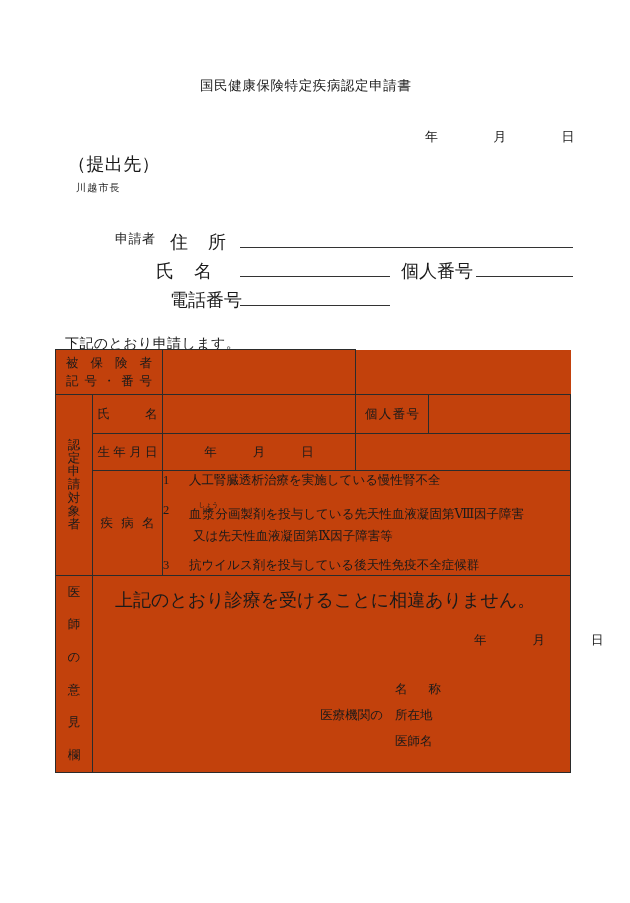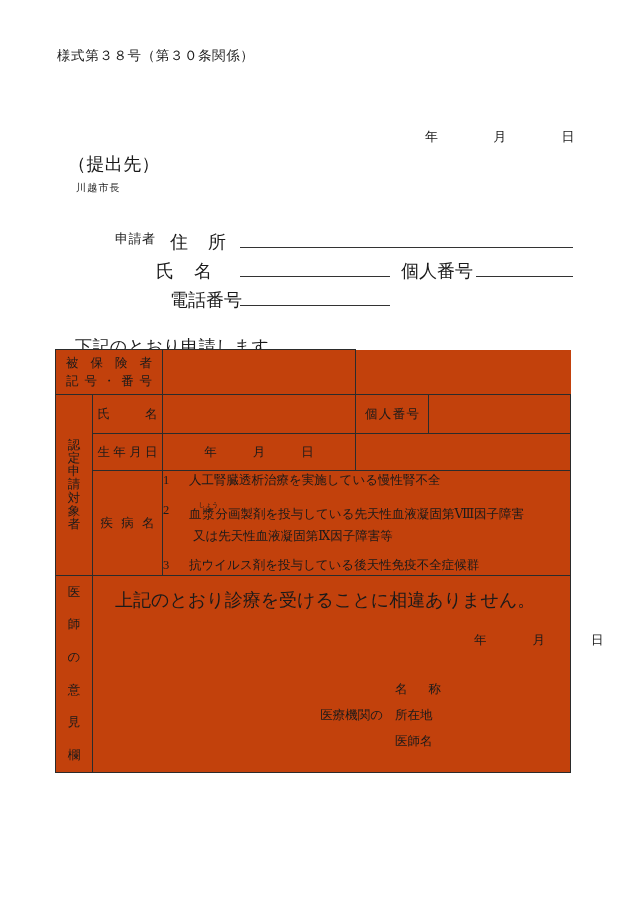--- a/index.html
+++ b/index.html
@@ -82,22 +82,22 @@
   .uline {
     border-bottom: 1px solid #333;
     height: 0;
   }
   .ul-addr  { left: 240px; top: 247px; width: 333px; }
   .ul-name  { left: 240px; top: 276px; width: 150px; }
   .ul-mynum { left: 476px; top: 276px; width: 97px; }
   .ul-tel   { left: 240px; top: 305px; width: 150px; }
 
   .intro {
-    left: 75px; top: 335px;
-    font-size: 17px;
+    left: 65px; top: 335px;
+    font-size: 14px;
     letter-spacing: 0.4px;
     white-space: nowrap;
   }
 
   
   .tbl {
     left: 55px; top: 349px;
     width: 515px;
     border-collapse: collapse;
     table-layout: fixed;
@@ -217,21 +217,21 @@
     text-align: justify;
     text-align-last: justify;
     width: 46px;
   }
 </style>
 </head>
 <body>
 
 <div id="page">
 
-  <div class="abs form-no">様式第３８号（第３０条関係）</div>
+  <div class="abs doc-title">国民健康保険特定疾病認定申請書</div>
 
   <div class="abs date-row">
     <span>年</span>
     <span>月</span>
     <span>日</span>
   </div>
 
   <div class="abs submit-to">（提出先）</div>
   <div class="abs submit-target">川越市長</div>
 

